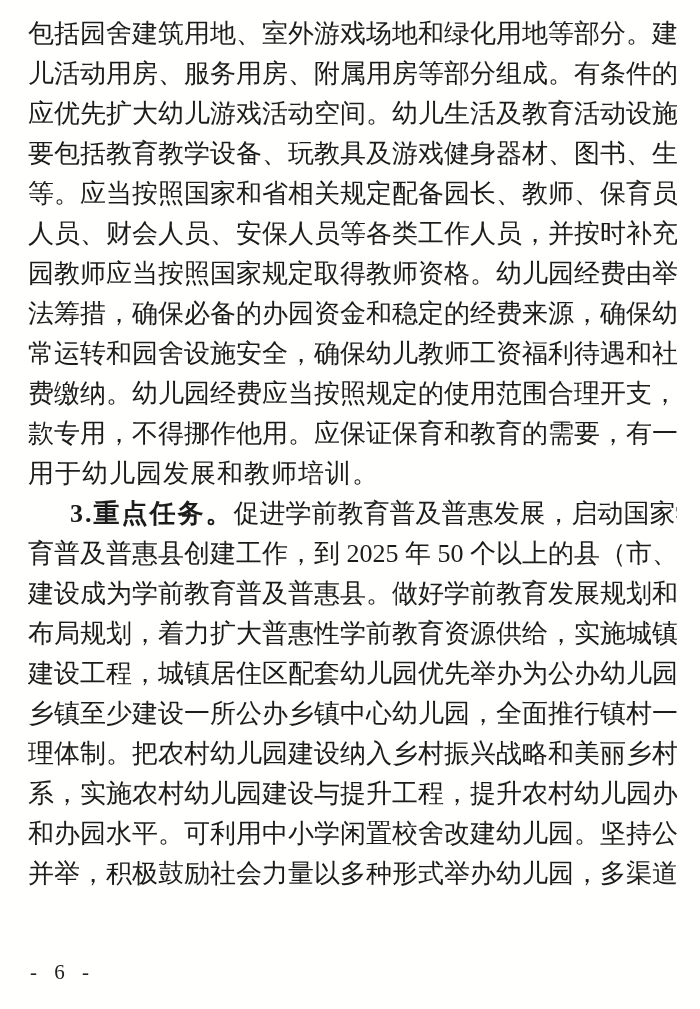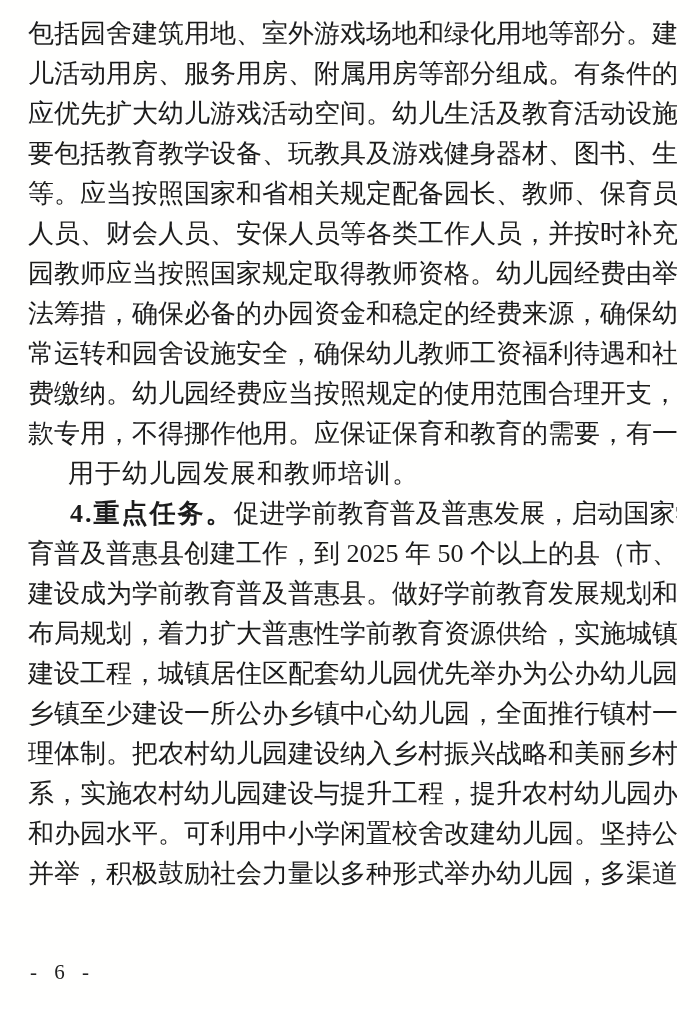--- a/index.html
+++ b/index.html
@@ -33,21 +33,20 @@
     white-space: nowrap;
     text-align: justify;
     text-align-last: justify;
     text-justify: inter-character;
     overflow: hidden;
   }
   
   .line.short {
     text-align-last: left;
     letter-spacing: 1px;
-    margin-left: 40px;
   }
   
   .line.indent-first {
     padding-left: 42px;
     width: 607px;
   }
   .lead-bold {
     font-weight: bold;
     letter-spacing: 2px;
   }
@@ -73,21 +72,21 @@
     <div class="line">等。应当按照国家和省相关规定配备园长、教师、保育员、医务</div>
     <div class="line">人员、财会人员、安保人员等各类工作人员，并按时补充。幼儿</div>
     <div class="line">园教师应当按照国家规定取得教师资格。幼儿园经费由举办者依</div>
     <div class="line">法筹措，确保必备的办园资金和稳定的经费来源，确保幼儿园正</div>
     <div class="line">常运转和园舍设施安全，确保幼儿教师工资福利待遇和社会保险</div>
     <div class="line">费缴纳。幼儿园经费应当按照规定的使用范围合理开支，坚持专</div>
     <div class="line">款专用，不得挪作他用。应保证保育和教育的需要，有一定比例</div>
     <div class="line short">用于幼儿园发展和教师培训。</div>
 
     <div class="line indent-first">
-      <span class="lead-bold">4.重点任务。</span><span>促进学前教育普及普惠发展，启动国家学前教</span>
+      <span class="lead-bold">3.重点任务。</span><span>促进学前教育普及普惠发展，启动国家学前教</span>
     </div>
 
     <div class="line">育普及普惠县创建工作，到 2025 年 50 个以上的县（市、区）要</div>
     <div class="line">建设成为学前教育普及普惠县。做好学前教育发展规划和幼儿园</div>
     <div class="line">布局规划，着力扩大普惠性学前教育资源供给，实施城镇幼儿园</div>
     <div class="line">建设工程，城镇居住区配套幼儿园优先举办为公办幼儿园，每个</div>
     <div class="line">乡镇至少建设一所公办乡镇中心幼儿园，全面推行镇村一体化管</div>
     <div class="line">理体制。把农村幼儿园建设纳入乡村振兴战略和美丽乡村建设体</div>
     <div class="line">系，实施农村幼儿园建设与提升工程，提升农村幼儿园办园条件</div>
     <div class="line">和办园水平。可利用中小学闲置校舍改建幼儿园。坚持公办民办</div>

